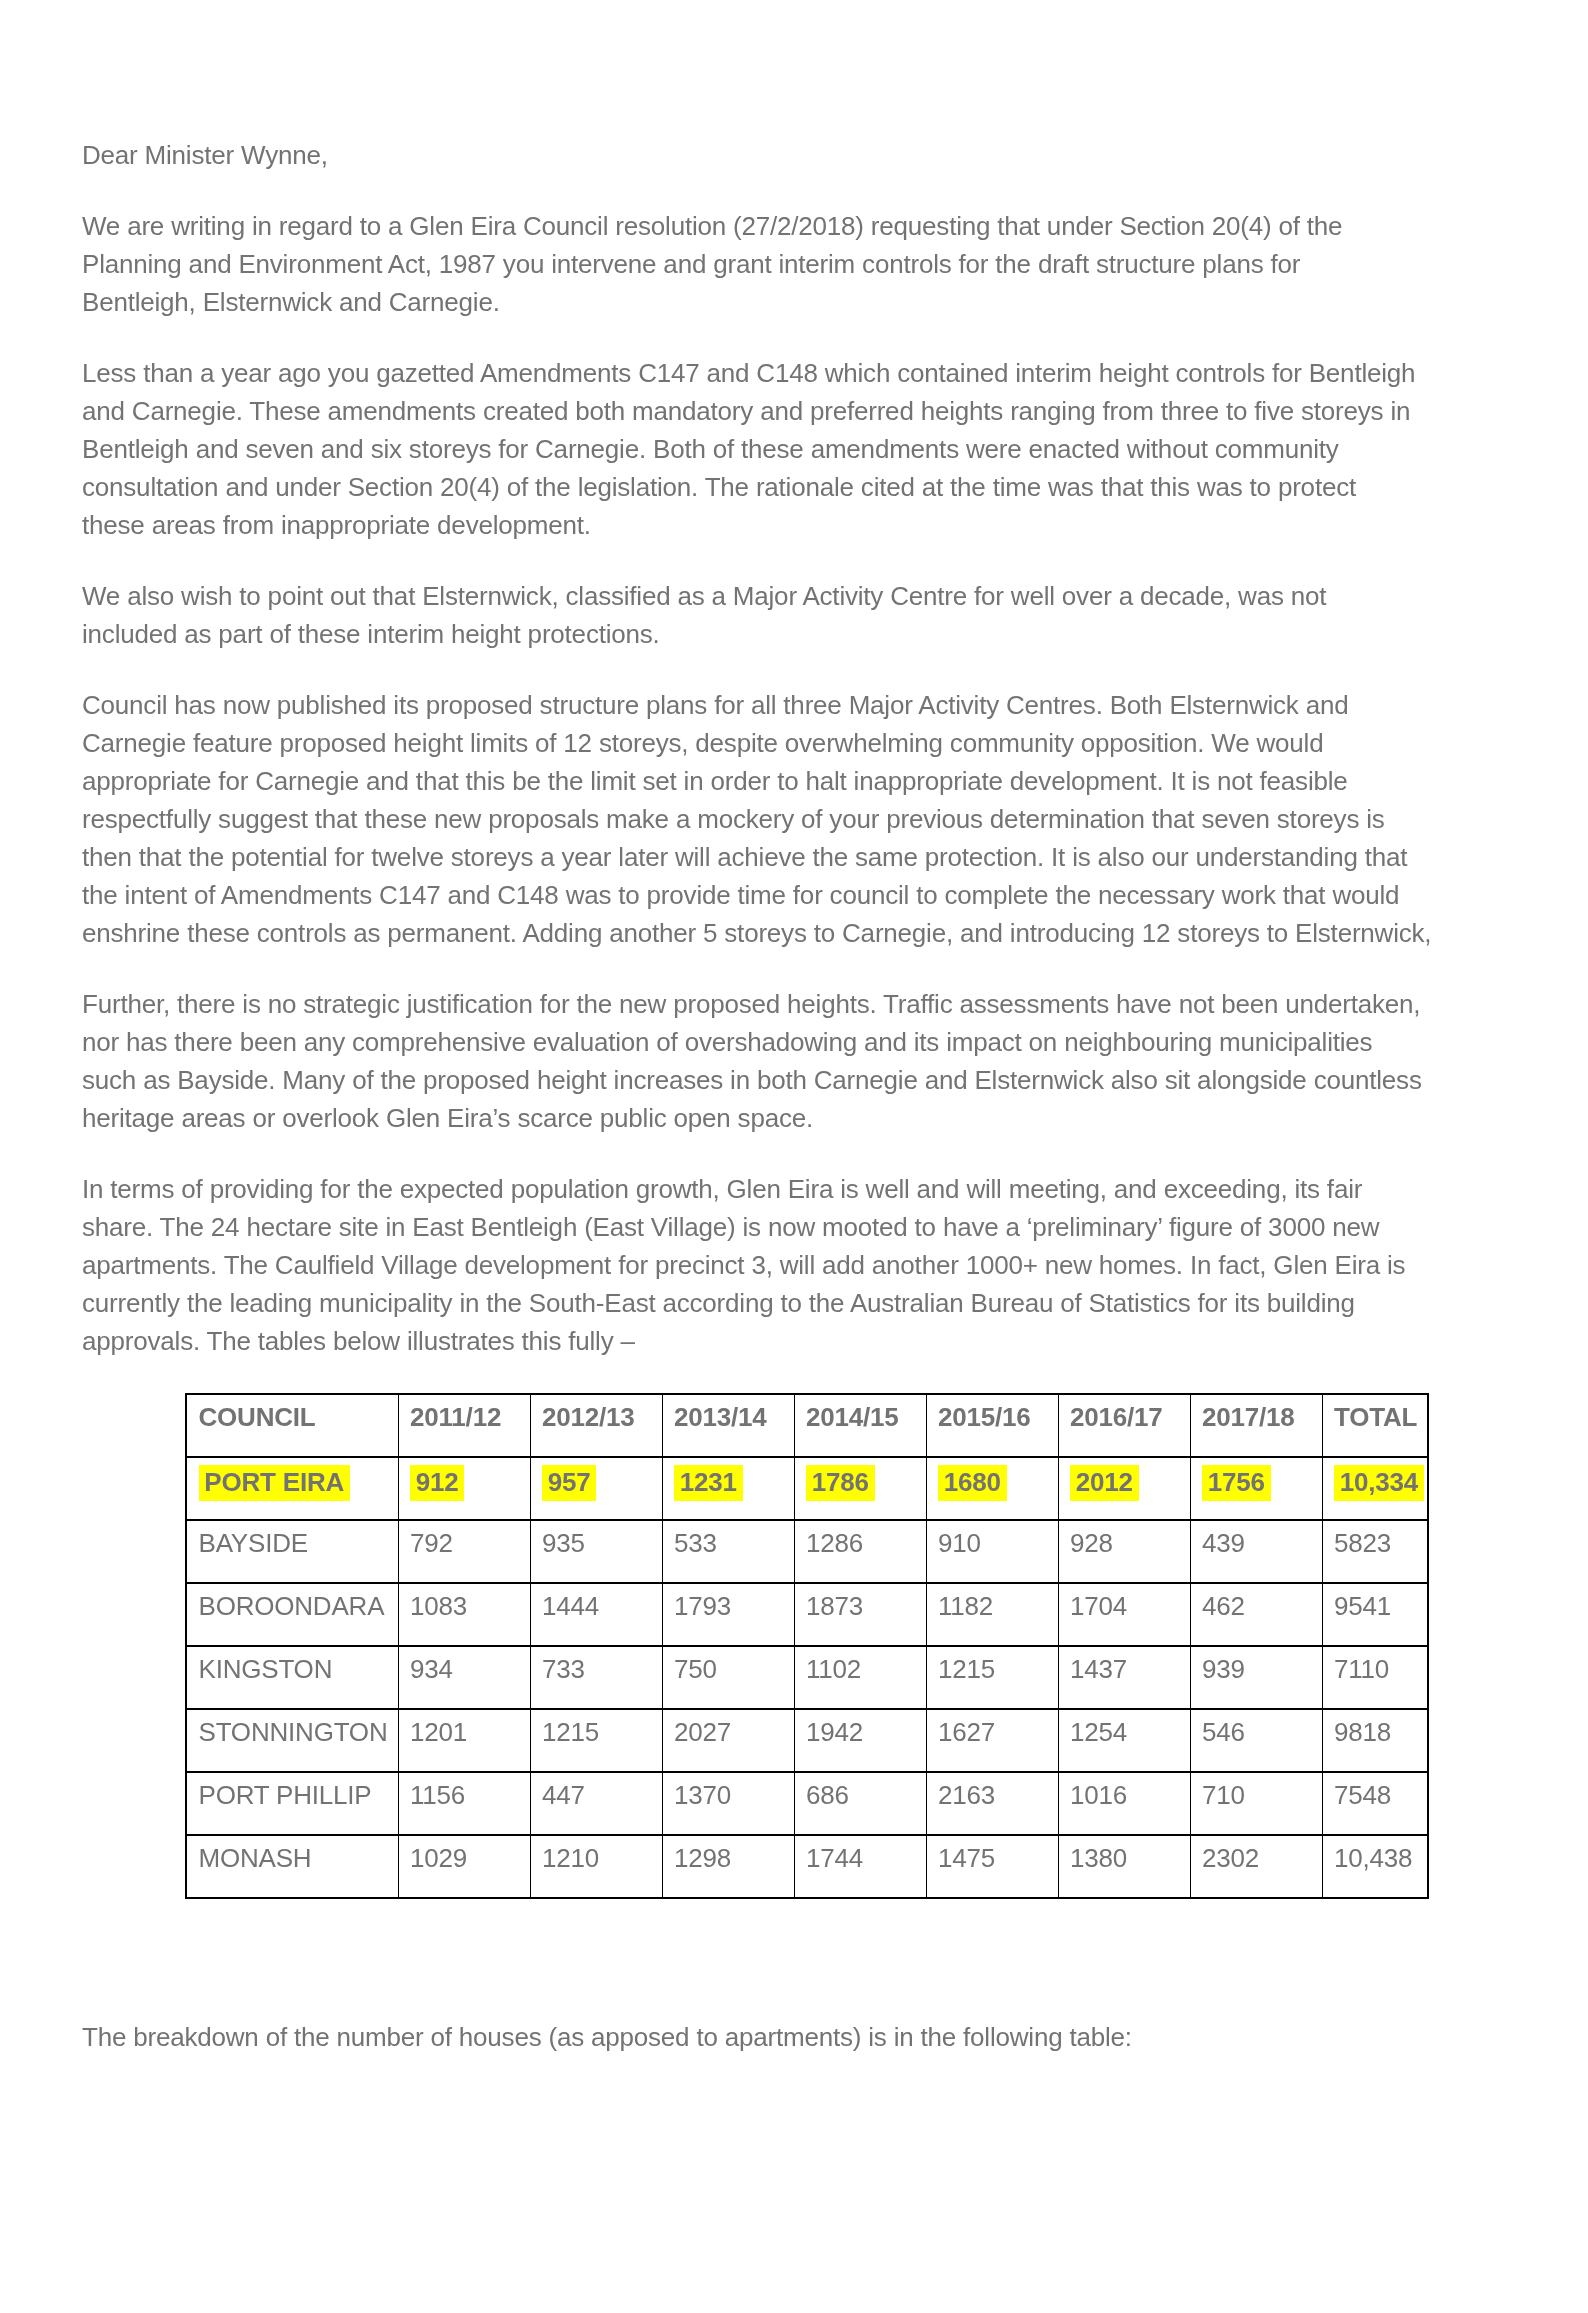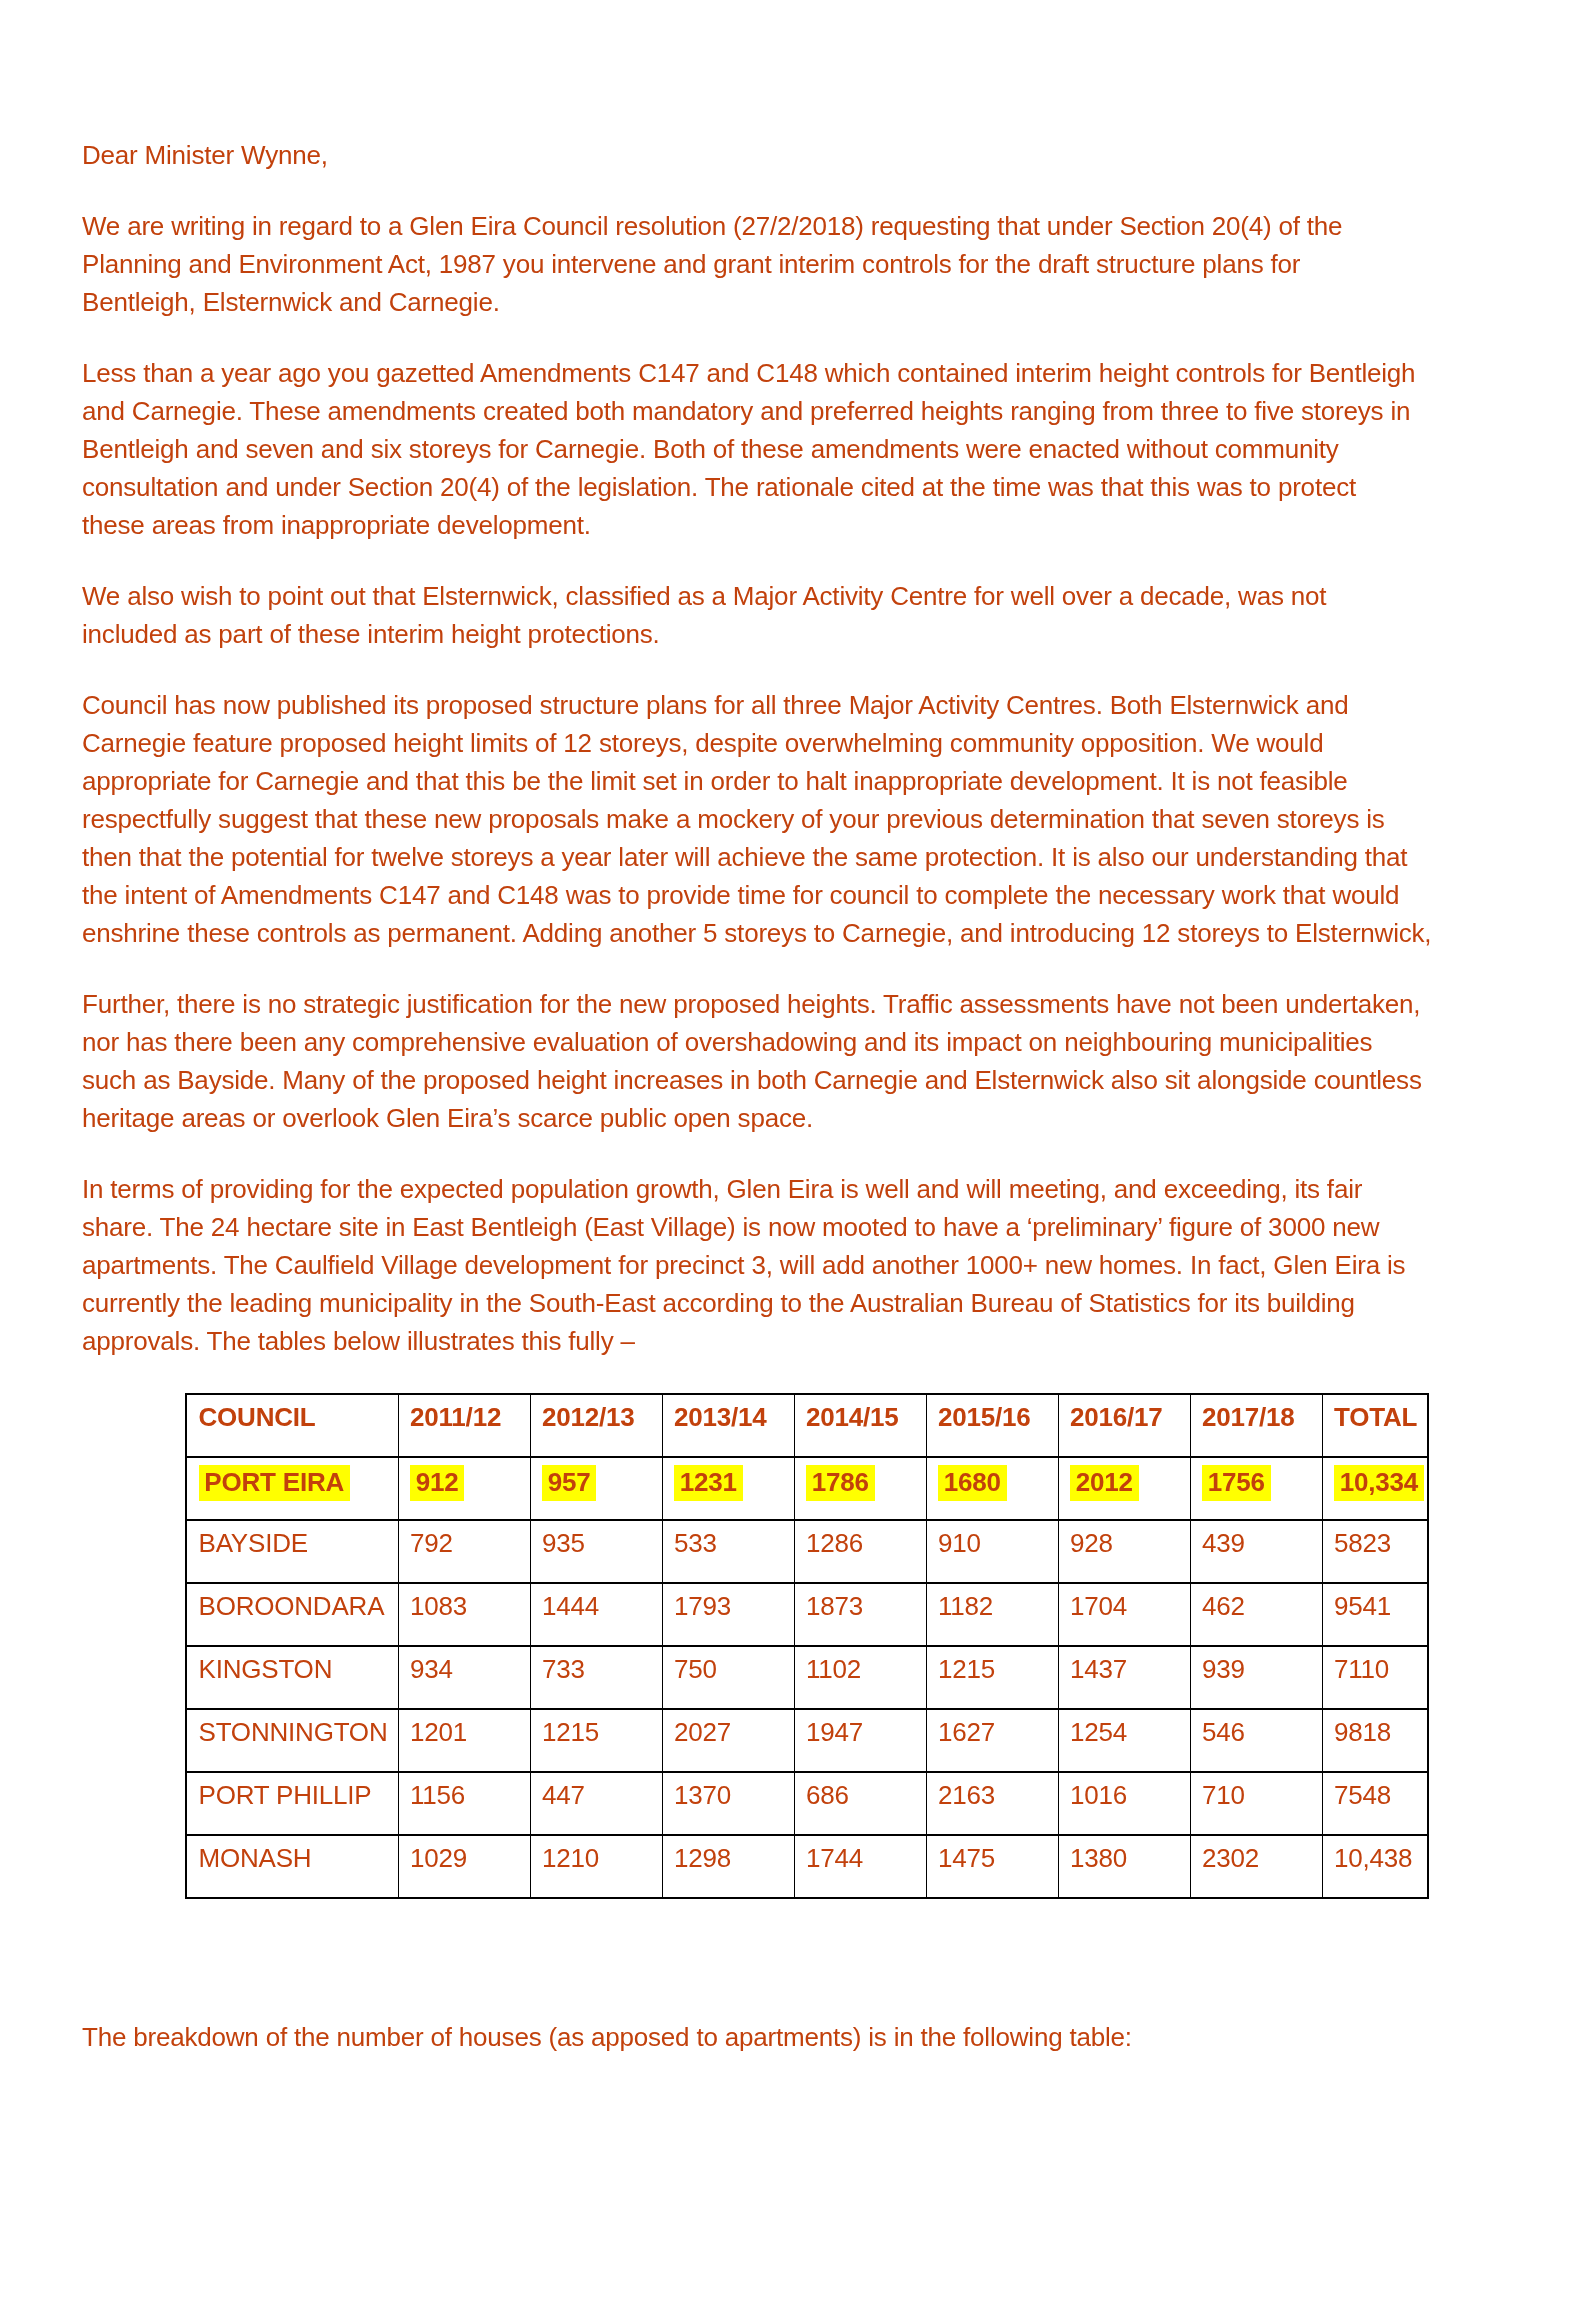--- a/index.html
+++ b/index.html
@@ -1,19 +1,19 @@
 <!DOCTYPE html>
 <html style="--hl: #FFFF00;"><head>
 <meta charset="utf-8">
 <style>
   html,body{margin:0;padding:0;background:#ffffff;}
   .page{
     position:relative;
     width:1573px;height:2313px;
-    background:#fff;color:#c2410c;
+    background:#fff;color:#737373;
     font-family:"Liberation Sans",sans-serif;
     font-size:26px;letter-spacing:-0.2px;
     box-sizing:border-box;
     padding:136px 77px 0 82px;
     overflow:hidden;
   }
   .paragraph{margin:0 0 33px 0;}
   .line{line-height:38px;white-space:pre;}
   table.approvals{
     border-collapse:collapse;
@@ -155,21 +155,21 @@
           <td>1215</td>
           <td>1437</td>
           <td>939</td>
           <td>7110</td>
         </tr>
         <tr>
           <td>STONNINGTON</td>
           <td>1201</td>
           <td>1215</td>
           <td>2027</td>
-          <td>1947</td>
+          <td>1942</td>
           <td>1627</td>
           <td>1254</td>
           <td>546</td>
           <td>9818</td>
         </tr>
         <tr>
           <td>PORT PHILLIP</td>
           <td>1156</td>
           <td>447</td>
           <td>1370</td>

